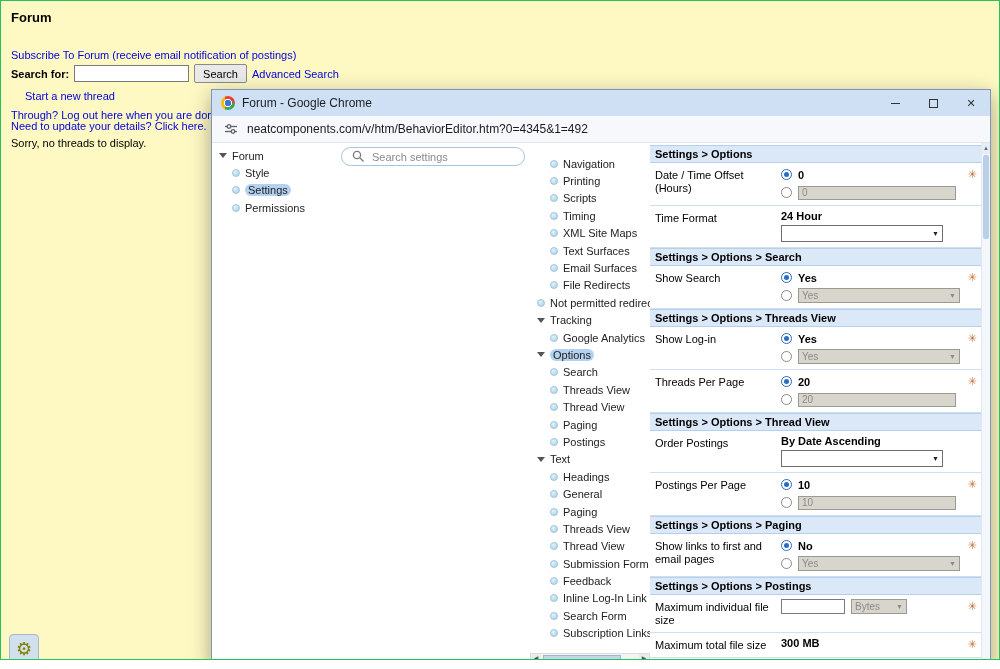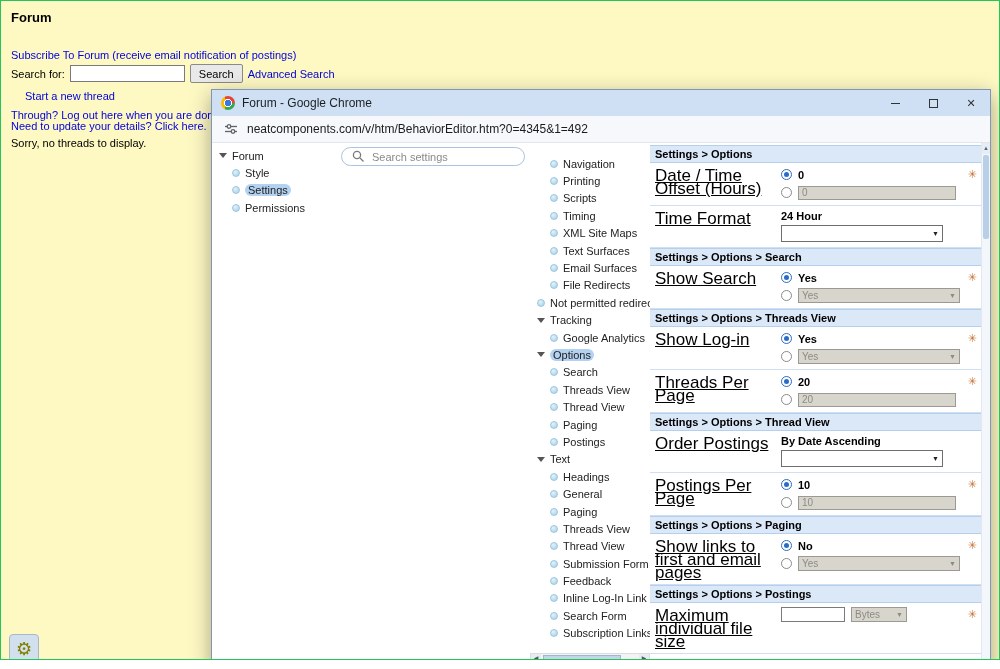--- a/index.html
+++ b/index.html
@@ -6,21 +6,21 @@
   body { font-family:"Liberation Sans", sans-serif; background:#fff; }
   .screen { position:relative; width:1000px; height:660px; background:#fef9c3;
             border:1px solid #22c55e; overflow:hidden; font-size:11px; color:#000; }
 
   
   .bg-page { position:absolute; inset:0; }
   .pg-title { position:absolute; left:10px; top:9px; font-size:13px; font-weight:bold; }
   .pg-link { color:#0000e0; text-decoration:none; font-size:11px; cursor:pointer; }
   .l-subscribe { position:absolute; left:10px; top:48px; }
   .search-row { position:absolute; left:10px; top:63px; display:flex; align-items:center; gap:5px; }
-  .pg-bold { font-weight:normal; font-size:11px;text-align:center; }
+  .pg-bold { font-weight:bold; font-size:11px;text-align:center; }
   .pg-input { width:115px; height:17px; border:1px solid #7a7a7a; background:#fff; font-size:11px; padding:0 2px; }
   .pg-btn { height:19px; font-size:11px; padding:0 8px; background:#e9e9e9; border:1px solid #8a8a8a; border-radius:2px; }
   .l-start  { position:absolute; left:24px; top:89px; }
   .l-logout { position:absolute; left:10px; top:108px; }
   .l-update { position:absolute; left:10px; top:119px; }
   .l-sorry  { position:absolute; left:10px; top:136px; font-size:11px; }
   .gear-btn { position:absolute; left:8px; top:633px; width:30px; height:30px; background:#d2dfec;
               border:1px solid #a8b8c8; border-radius:4px; display:flex; align-items:center; justify-content:center; cursor:pointer; }
   .gear { font-size:18px; color:#808000; line-height:1; }
 
@@ -67,21 +67,21 @@
              background:#f3f3f3; border:1px solid #dcdcdc; }
   .harrow { width:10px; font-size:6px; color:#556; text-align:center; line-height:9px; background:#e8ecf1; cursor:pointer; }
   .htrack { flex:1; position:relative; }
   .hthumb { position:absolute; left:2px; top:1px; bottom:1px; width:78px; background:#c5d4e6; border:1px solid #9fb6d0; cursor:pointer; }
 
   
   .settings-panel { flex:1; overflow:hidden; padding-top:2px; }
   .sec-header { background:#dbe8f8; border-top:1px solid #b6cfec; border-bottom:1px solid #b6cfec;
                 font-weight:bold; font-size:11px; padding:2px 5px; }
   .setting-row { display:grid; grid-template-columns:126px 1fr 18px; padding:4px 2px 5px 5px; border-bottom:1px solid #cfe0f2; }
-  .slabel { font-size:17px; line-height:13px; padding-top:2px; padding-right:6px;text-decoration:underline; }
+  .slabel { font-size:11px; line-height:13px; padding-top:2px; padding-right:6px; }
   .controls { display:flex; flex-direction:column; gap:3px; }
   .optline { display:flex; align-items:center; gap:6px; min-height:15px; }
   .value { font-weight:bold; font-size:11px; }
   .radio { width:11px; height:11px; border-radius:50%; border:1px solid #8a8a8a; background:#fff; position:relative; flex:0 0 auto; cursor:pointer; }
   .radio.checked { border-color:#2a6cc4; }
   .radio.checked::after { content:""; position:absolute; inset:2px; border-radius:50%; background:#2a6cc4; }
   .dis-input { width:158px; height:14px; background:#d8d5cd; border:1px solid #9a9a92; color:#8b8b85; font-size:10px; padding:0 3px; }
   .dis-select { width:162px; height:15px; background:#d8d5cd; border:1px solid #9a9a92; color:#8b8b85; font-size:10px;
                 display:flex; align-items:center; justify-content:space-between; padding:0 3px; }
   .dis-select.unit { width:56px; }

